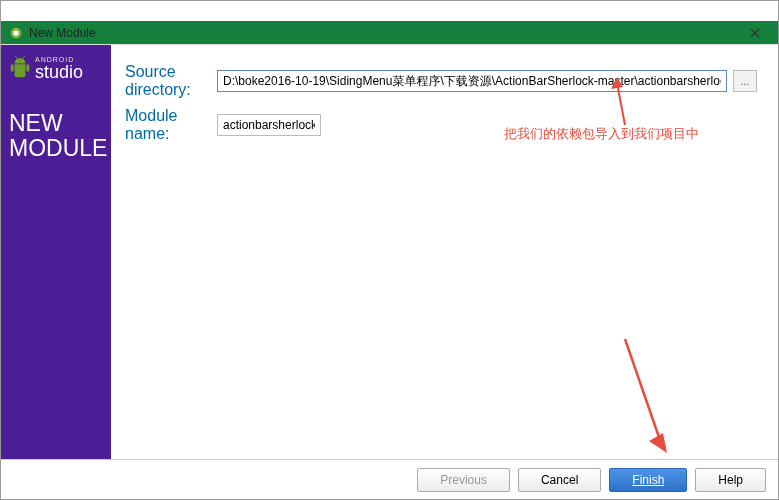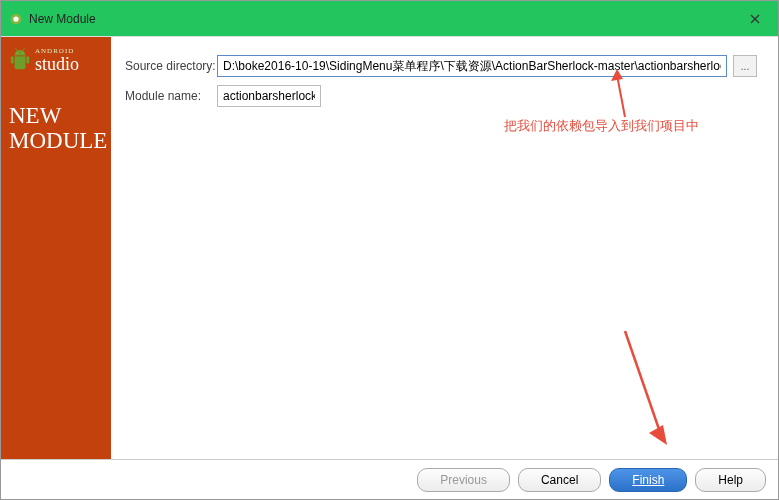--- a/index.html
+++ b/index.html
@@ -1,42 +1,42 @@
 <!DOCTYPE html>
 <html><head>
 <meta charset="utf-8">
 <style>
 * { box-sizing: border-box; margin: 0; padding: 0; }
 body { font-family: "Segoe UI", Tahoma, sans-serif; font-size: 12px; background: #fff; }
 .window { width: 779px; height: 500px; border: 1px solid #999; background: #fff; display: flex; flex-direction: column; }
-.titlebar { height: 36px; display: flex; align-items: center; padding: 0 8px; border-bottom: 1px solid #ddd; background: #22c55e; }
+.titlebar { height: 24px; display: flex; align-items: center; padding: 0 8px; border-bottom: 1px solid #ddd; background: #15803d; margin-top: 20px; }
 .titlebar-icon { width: 14px; height: 14px; margin-right: 6px; }
 .titlebar-title { flex: 1; font-size: 12px; color: #222; }
 .titlebar-close { width: 30px; height: 20px; display: flex; align-items: center; justify-content: center; cursor: pointer; color: #333; font-size: 14px; }
 .content { flex: 1; display: flex; position: relative; }
-.sidebar { width: 110px; background: #c2410c; padding: 10px 8px; color: #fff; font-family: Liberation Serif, serif; }
+.sidebar { width: 110px; background: #4c1d95; padding: 10px 8px; color: #fff; }
 .logo-block { display: flex; align-items: center; gap: 4px; margin-bottom: 30px; }
 .android-icon { width: 22px; height: 26px; }
 .logo-text { display: flex; flex-direction: column; line-height: 1; }
 .logo-small { font-size: 7px; letter-spacing: 1px; color: #d9e8bd; }
 .logo-big { font-size: 18px; font-weight: 300; color: #fff; }
 .sidebar-heading { font-size: 23px; font-weight: 300; line-height: 1.1; color: #fff; }
 .main { flex: 1; padding: 18px 12px 12px 14px; position: relative; }
 .form-row { display: flex; align-items: center; margin-bottom: 8px; }
-.form-label { width: 92px; font-size: 12px; color: #404040; }
+.form-label { width: 92px; font-size: 16px; color: #0369a1; }
 .text-input { height: 22px; border: 1px solid #9ab5d6; padding: 2px 5px; font-size: 12px; font-family: inherit; outline: none; }
 .text-input.focus { border-color: #5b8bc4; }
 .input-dir { width: 510px; }
 .input-mod { width: 104px; border-color: #bbb; }
 .browse-btn { width: 24px; height: 22px; margin-left: 6px; border: 1px solid #bbb; background: #f2f2f2; cursor: pointer; display: flex; align-items: center; justify-content: center; font-size: 10px; color: #555; }
 .arrow { position: absolute; pointer-events: none; }
 .arrow svg { display: block; }
 .annotation { position: absolute; color: #e74c3c; font-size: 13px; }
 .footer { height: 40px; border-top: 1px solid #ccc; display: flex; align-items: center; justify-content: flex-end; padding: 0 12px; gap: 8px; }
-.btn { height: 24px; min-width: 70px; padding: 0 22px; border: 1px solid #aaa; background: linear-gradient(#fdfdfd, #ececec); font-size: 12px; cursor: pointer; border-radius: 10px; }
+.btn { height: 24px; min-width: 70px; padding: 0 22px; border: 1px solid #aaa; background: linear-gradient(#fdfdfd, #ececec); font-size: 12px; cursor: pointer; border-radius: 2px; }
 .btn:disabled { color: #999; cursor: default; }
 .btn-primary { background: linear-gradient(#4d95e8, #2c71c8); color: #fff; border-color: #2a66b4; text-decoration: underline; font-weight: 500; }
 </style>
 </head>
 <body>
 
 <div class="window">
 
   <div class="titlebar">
     <svg class="titlebar-icon" viewBox="0 0 16 16">

